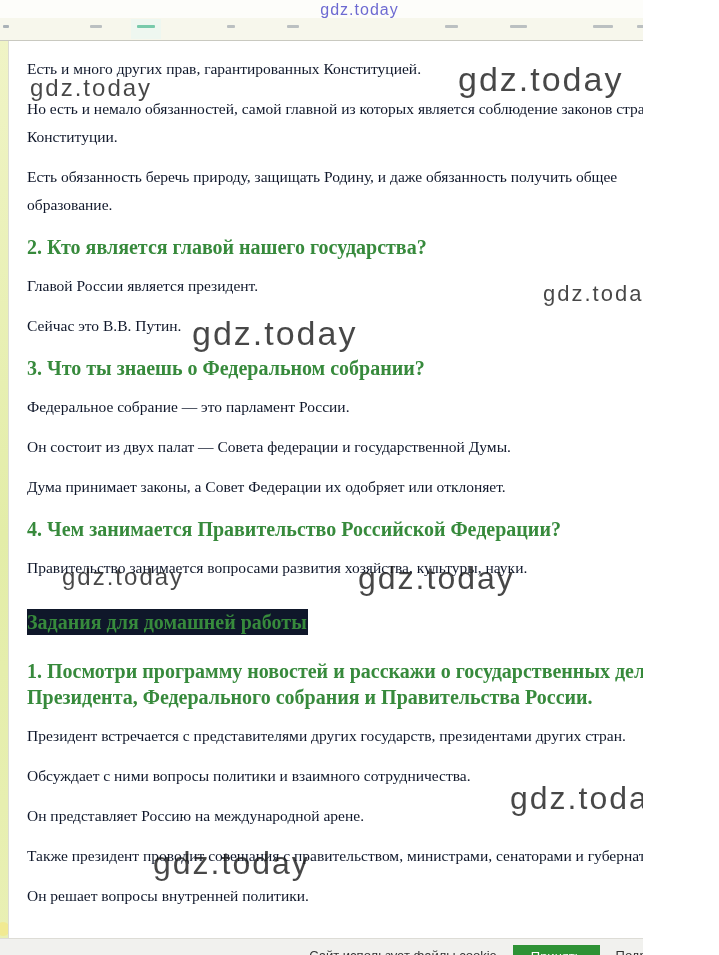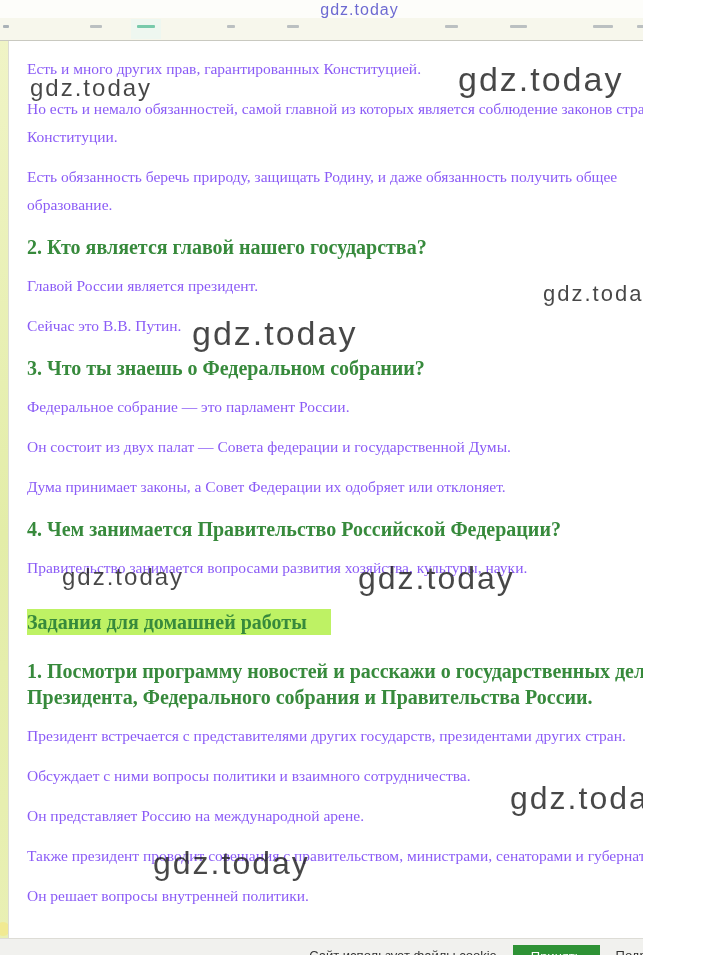--- a/index.html
+++ b/index.html
@@ -22,24 +22,24 @@
   .side-strip { position:absolute; left:0; top:41px; width:8px; height:897px;
                 background:linear-gradient(180deg,#f0f4c6 0%,#e3eda8 55%,#e9f0b4 100%); }
   .side-strip .lemon { position:absolute; left:-4px; bottom:2px; width:14px; height:14px;
                        border-radius:50%; background:#f2e98e; opacity:.9; }
   .content-border { position:absolute; left:8px; top:41px; width:1px; height:897px; background:#dcdcd4; }
   .right-strip { position:absolute; left:703px; top:41px; width:16px; height:897px; background:#fafaf1; }
 
   
   .content { position:absolute; left:9px; top:41px; width:694px; height:897px;
              background:#ffffff; padding:2px 10px 0 18px; overflow:hidden; }
-  .para { margin:12px 0; font-size:15.5px; line-height:28px; color:#8b5cf6; max-width:668px; }
+  .para { margin:12px 0; font-size:15.5px; line-height:28px; color:#0f172a; max-width:668px; }
   .heading { margin:15px 0 8px; font-size:20px; line-height:26px; font-weight:bold;
              color:#378a3c; max-width:640px; }
-  .heading.hl { background:#bef264; display:inline-block; padding-right:24px; }
+  .heading.hl { background:#0f172a; display:inline-block; padding-right:1px; }
 
   
   #watermarks { position:absolute; left:0; top:0; width:719px; height:955px; pointer-events:none; }
   .wm { position:absolute; font-family:"Liberation Sans", sans-serif; font-weight:300;
         color:#1f1f1f; opacity:.82; letter-spacing:2px; white-space:nowrap; }
 
   
   .cookie-banner { position:absolute; left:0; top:938px; width:719px; height:42px;
                    background:#f1f1ee; border-top:1px solid #dddcd6;
                    display:flex; align-items:flex-start; justify-content:flex-end;

